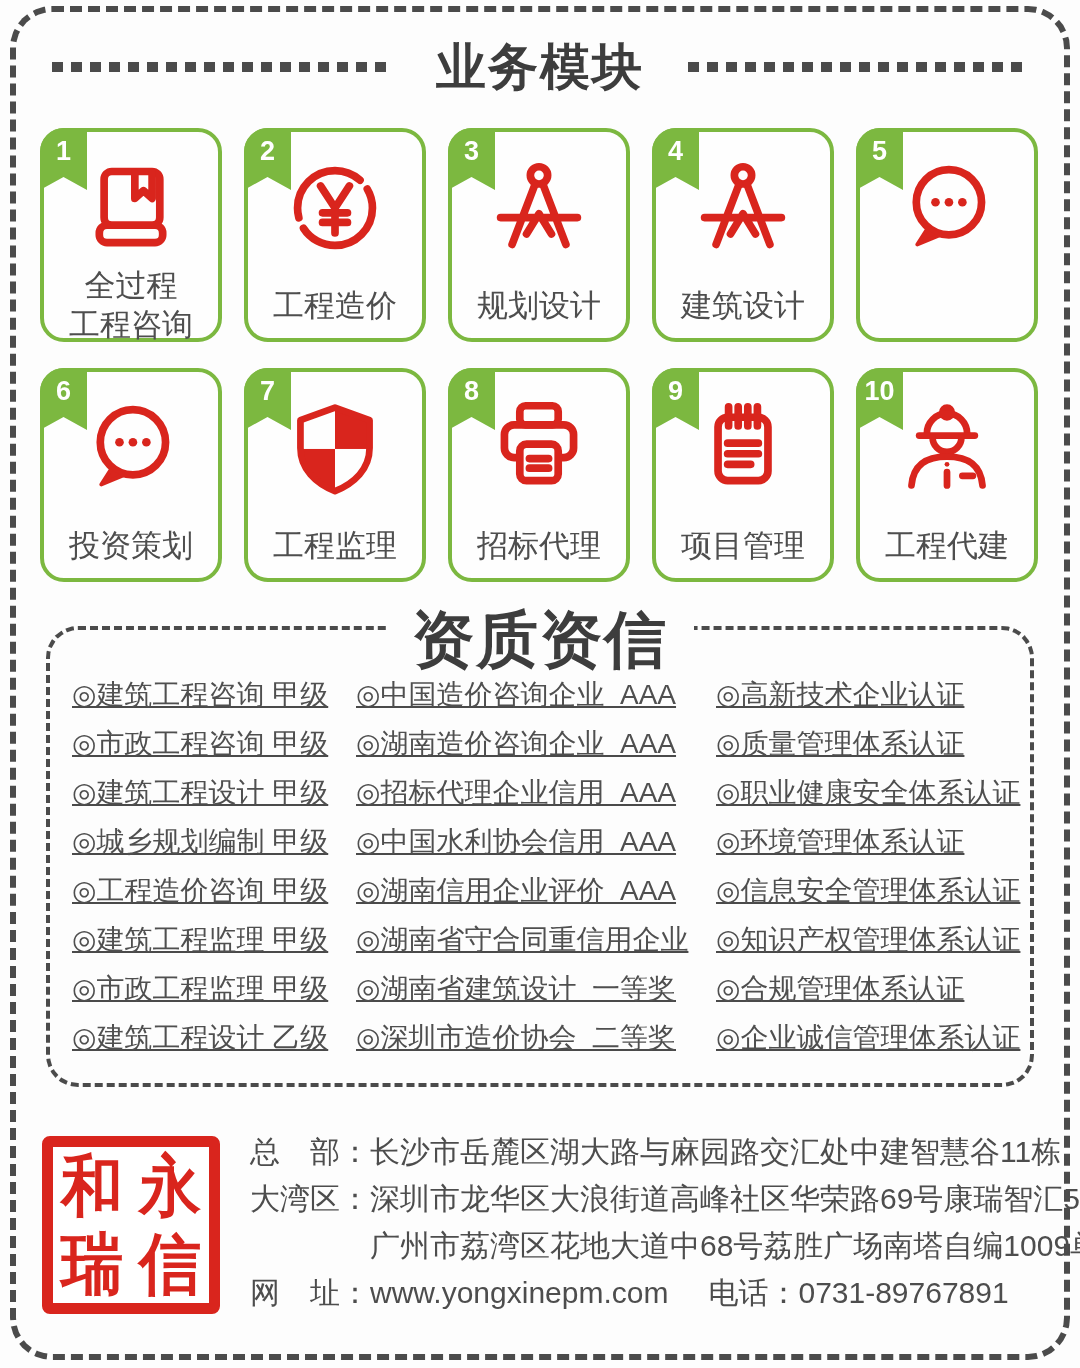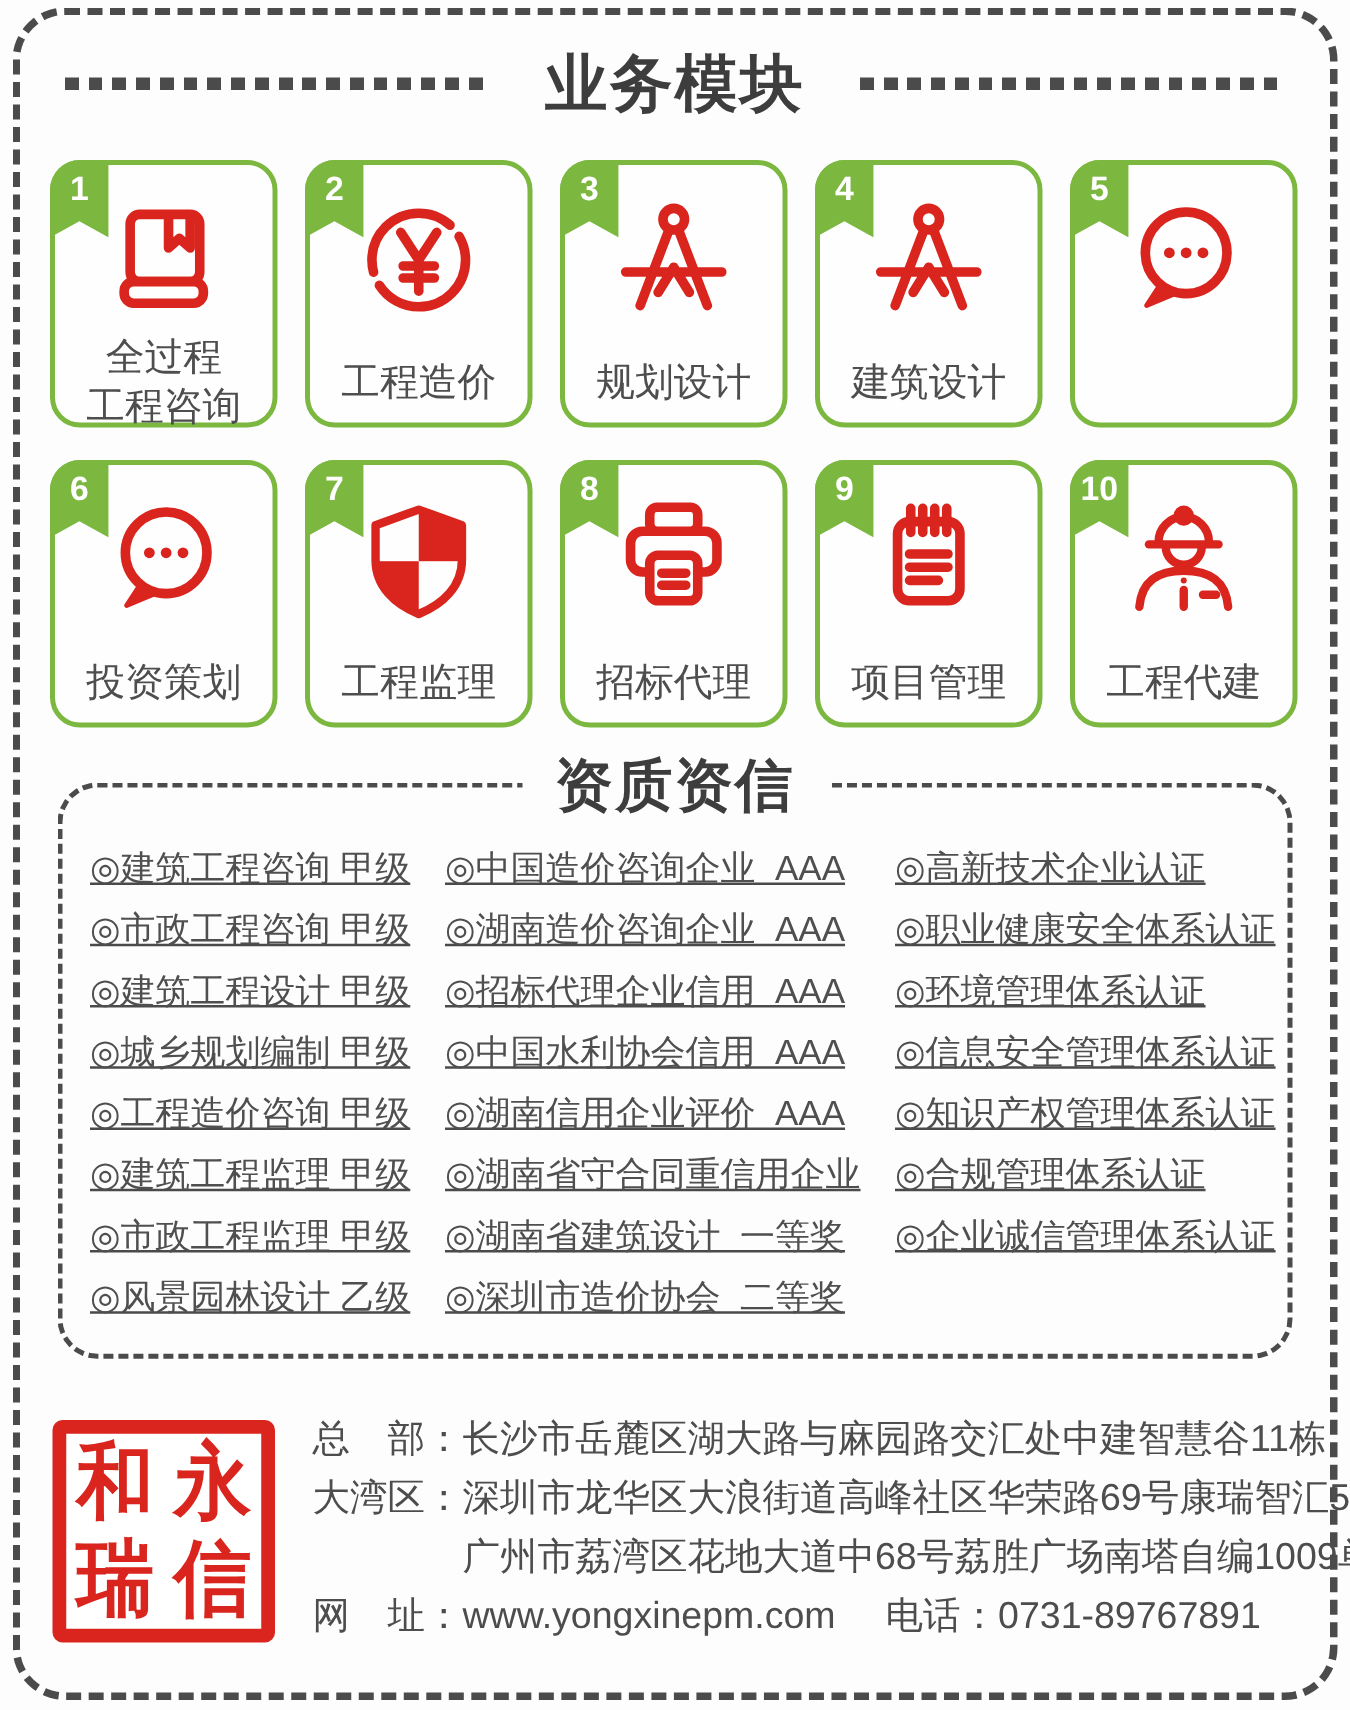--- a/index.html
+++ b/index.html
@@ -40,21 +40,21 @@
     display:flex;align-items:center;justify-content:center;text-align:center;
     font-size:31px;line-height:39px;color:#4e4e4e;white-space:pre-line;
   }
   
   .qual-box{
     position:absolute;left:46px;top:626px;width:988px;height:461px;
     border:4px dashed #4b4b4b;border-radius:32px;box-sizing:border-box;background:#fdfdfd;
   }
   .qual-title{
     position:absolute;top:-32px;left:50%;transform:translateX(-50%);
-    background:#fdfdfd;padding:0 26px;margin:0;font-size:46px;font-weight:800;
+    background:#fdfdfd;padding:0 26px;margin:0;font-size:62px;font-weight:800;
     color:#3d3d3d;letter-spacing:2px;white-space:nowrap;
   }
   .qual-grid{position:absolute;left:22px;top:40px;display:grid;grid-template-columns:284px 360px 320px;text-decoration:underline;}
   .qual-col{list-style:none;margin:0;padding:0;}
   .qual-col li{height:49px;display:flex;align-items:center;font-size:28px;color:#4f4f4f;white-space:pre;}
   
   .seal{
     position:absolute;left:42px;top:1136px;width:178px;height:178px;
     border:11px solid #d9251d;border-radius:8px;box-sizing:border-box;
     display:grid;grid-template-columns:1fr 1fr;grid-template-rows:1fr 1fr;place-items:center;background:#fff;
@@ -219,34 +219,35 @@
     <h2 class="qual-title">资质资信</h2>
     <div class="qual-grid">
       <ul class="qual-col">
         <li>◎建筑工程咨询 甲级</li>
         <li>◎市政工程咨询 甲级</li>
         <li>◎建筑工程设计 甲级</li>
         <li>◎城乡规划编制 甲级</li>
         <li>◎工程造价咨询 甲级</li>
         <li>◎建筑工程监理 甲级</li>
         <li>◎市政工程监理 甲级</li>
-        <li>◎风景园林设计 乙级</li>
+        <li>◎建筑工程设计 乙级</li>
       </ul>
       <ul class="qual-col">
         <li>◎中国造价咨询企业  AAA</li>
         <li>◎湖南造价咨询企业  AAA</li>
         <li>◎招标代理企业信用  AAA</li>
         <li>◎中国水利协会信用  AAA</li>
         <li>◎湖南信用企业评价  AAA</li>
         <li>◎湖南省守合同重信用企业</li>
         <li>◎湖南省建筑设计  一等奖</li>
         <li>◎深圳市造价协会  二等奖</li>
       </ul>
       <ul class="qual-col">
         <li>◎高新技术企业认证</li>
+        <li>◎质量管理体系认证</li>
         <li>◎职业健康安全体系认证</li>
         <li>◎环境管理体系认证</li>
         <li>◎信息安全管理体系认证</li>
         <li>◎知识产权管理体系认证</li>
         <li>◎合规管理体系认证</li>
         <li>◎企业诚信管理体系认证</li>
       </ul>
     </div>
   </div>
 

